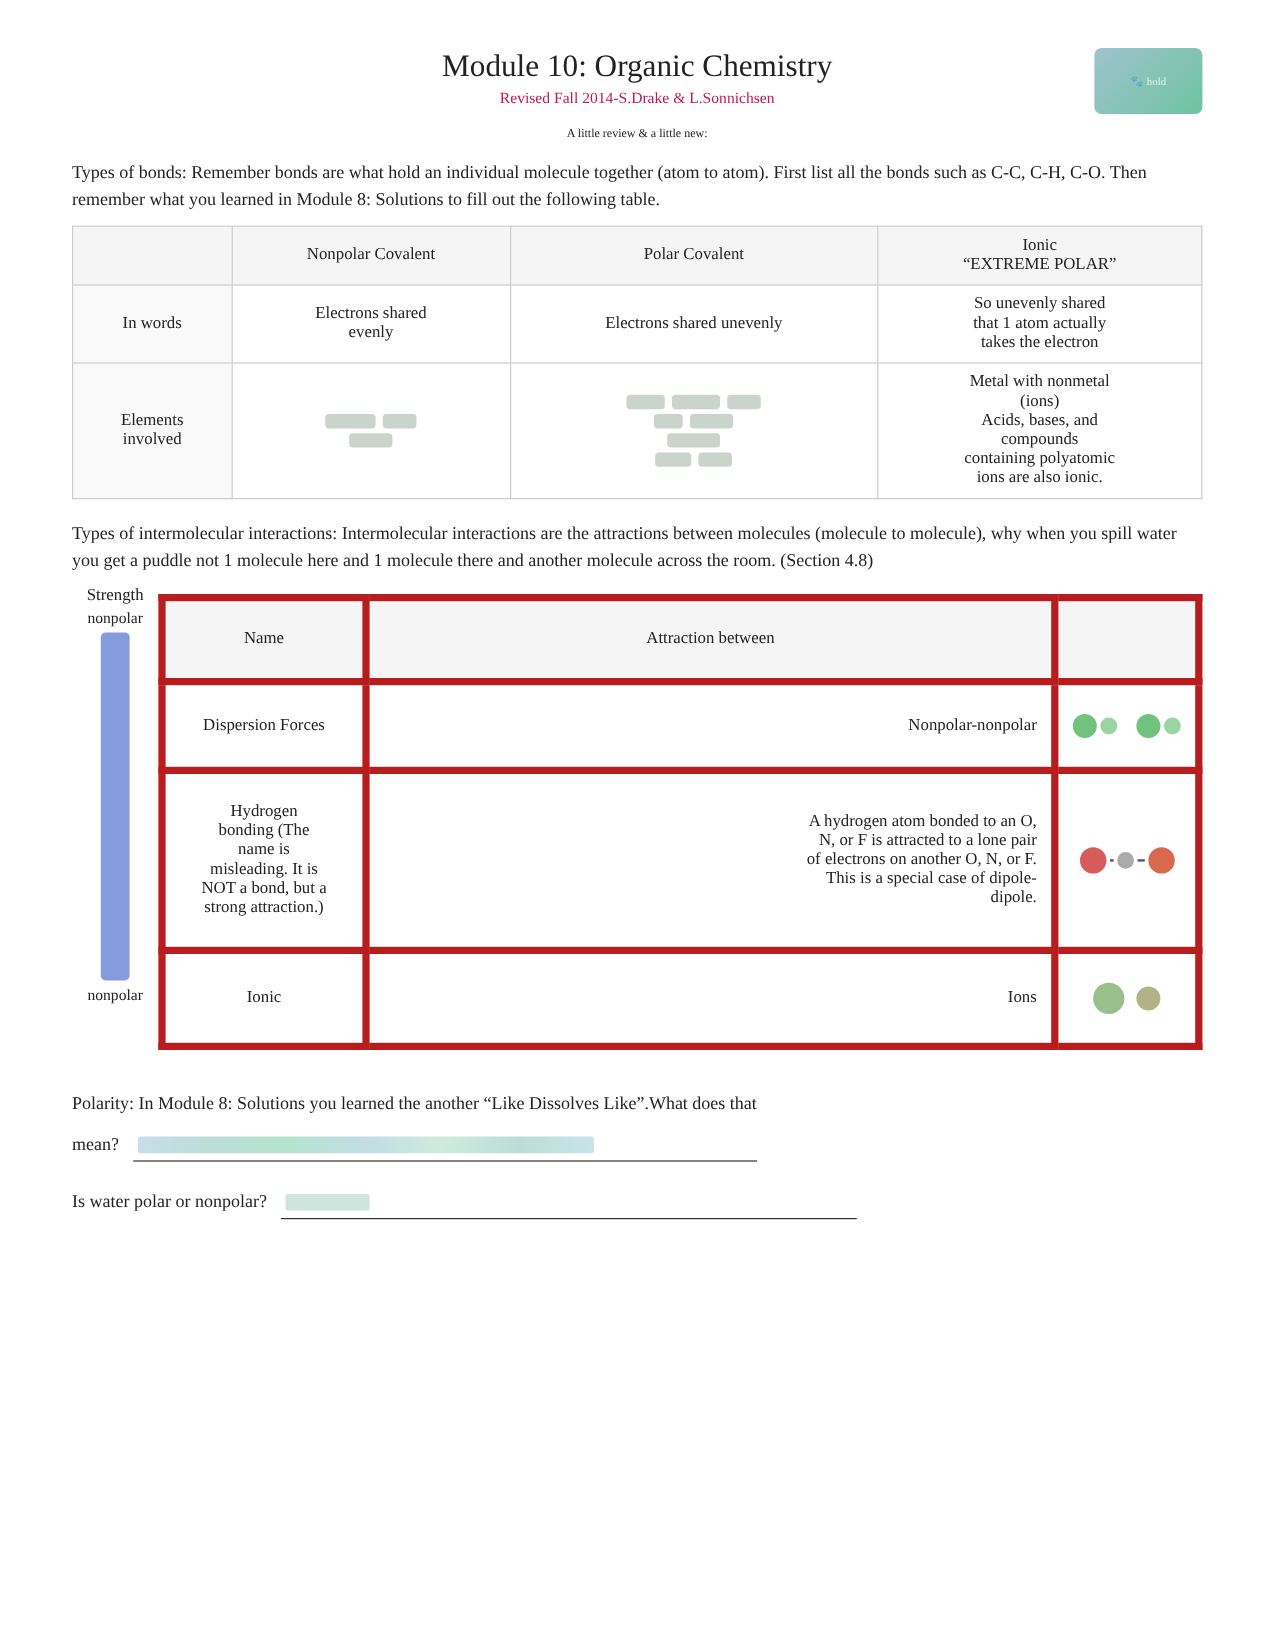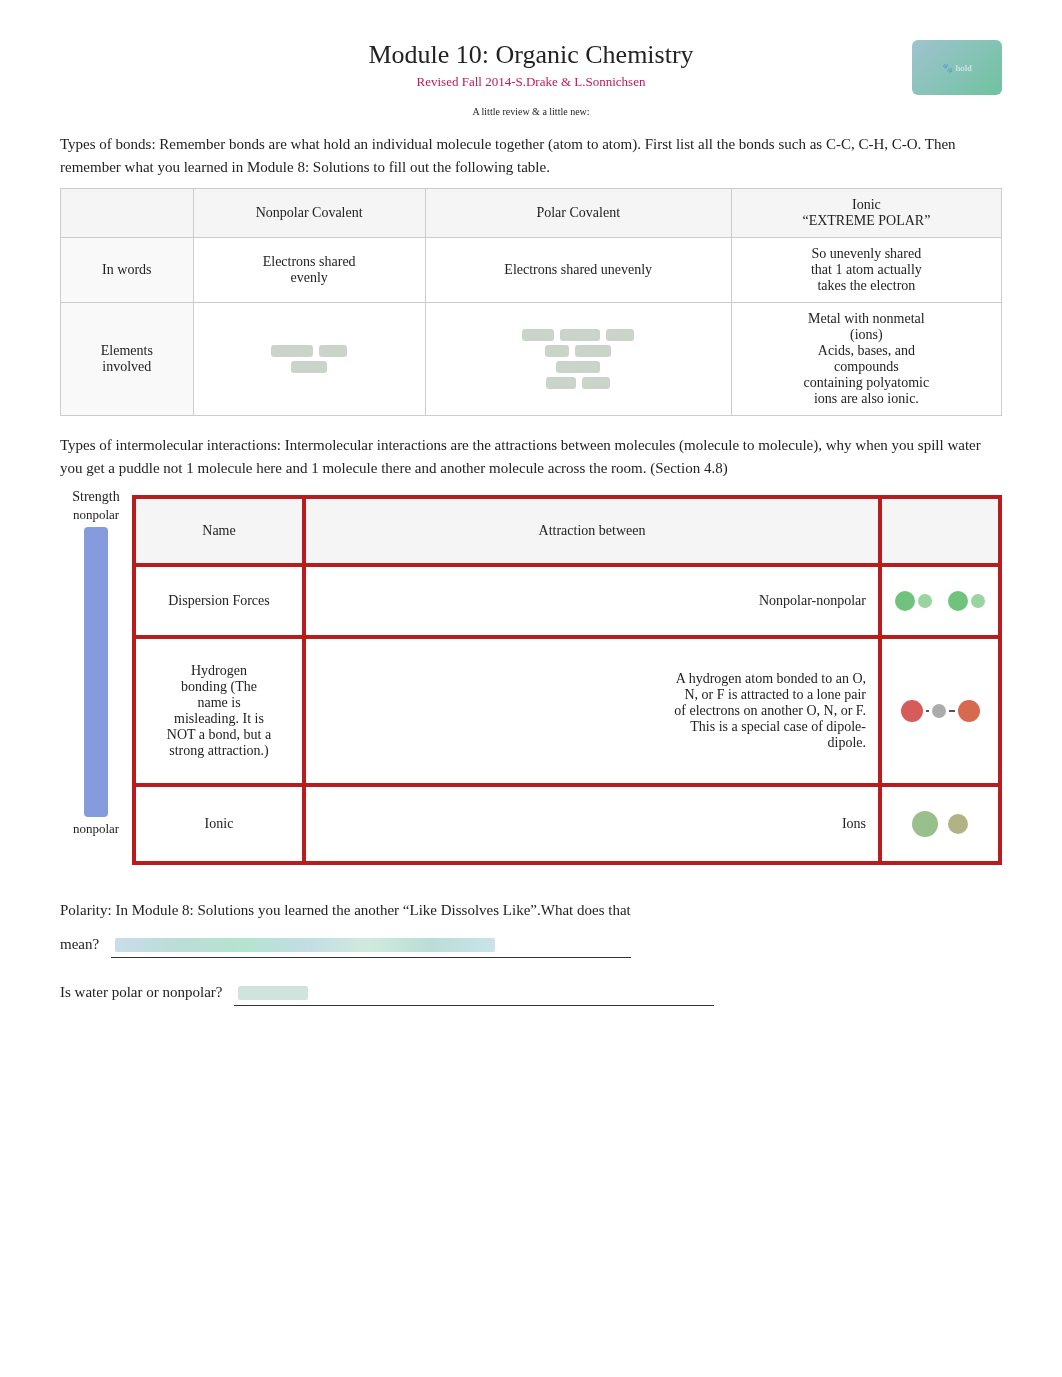--- a/index.html
+++ b/index.html
@@ -102,21 +102,21 @@
       font-size: 15px;
       line-height: 1.5;
     }
     .imf-table {
       width: 100%;
       border-collapse: collapse;
       margin: 6px 0 18px 0;
       font-size: 14px;
     }
     .imf-table td {
-      border: 4px solid #b91c1c;
+      border: 6px solid #b91c1c;
       padding: 24px 12px;
       vertical-align: middle;
     }
     .imf-header-row td {
       background: #f5f5f5;
       font-weight: normal;
       text-align: center;
     }
     .imf-name-col {
       width: 170px;

